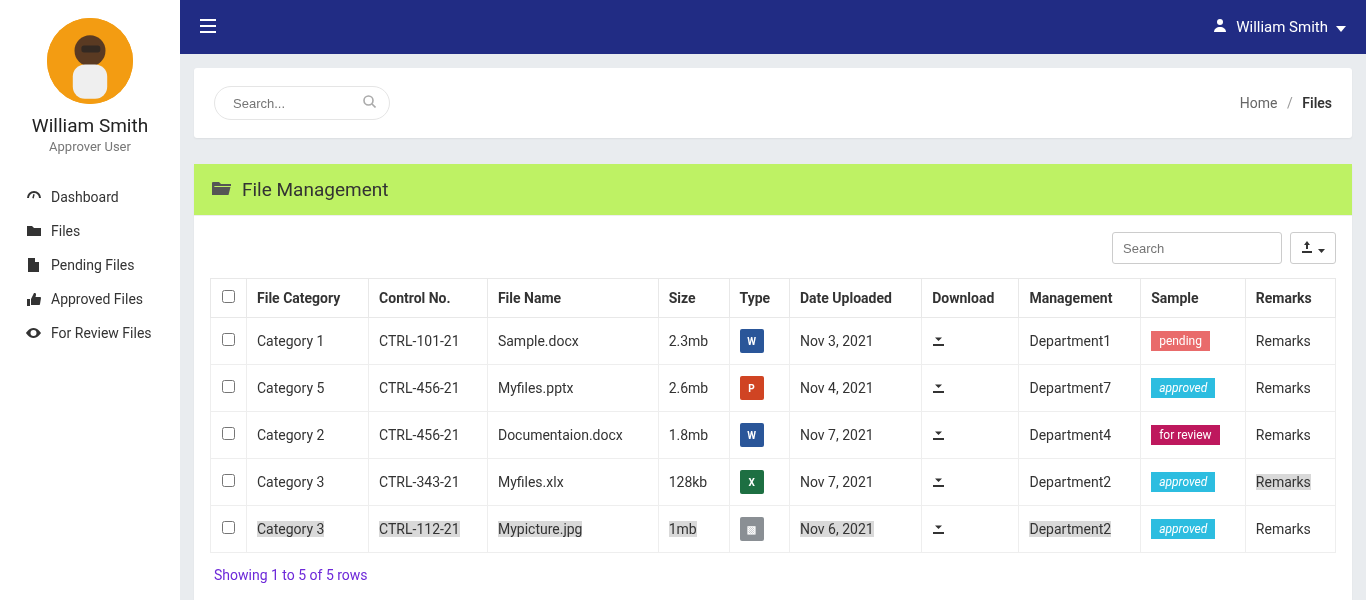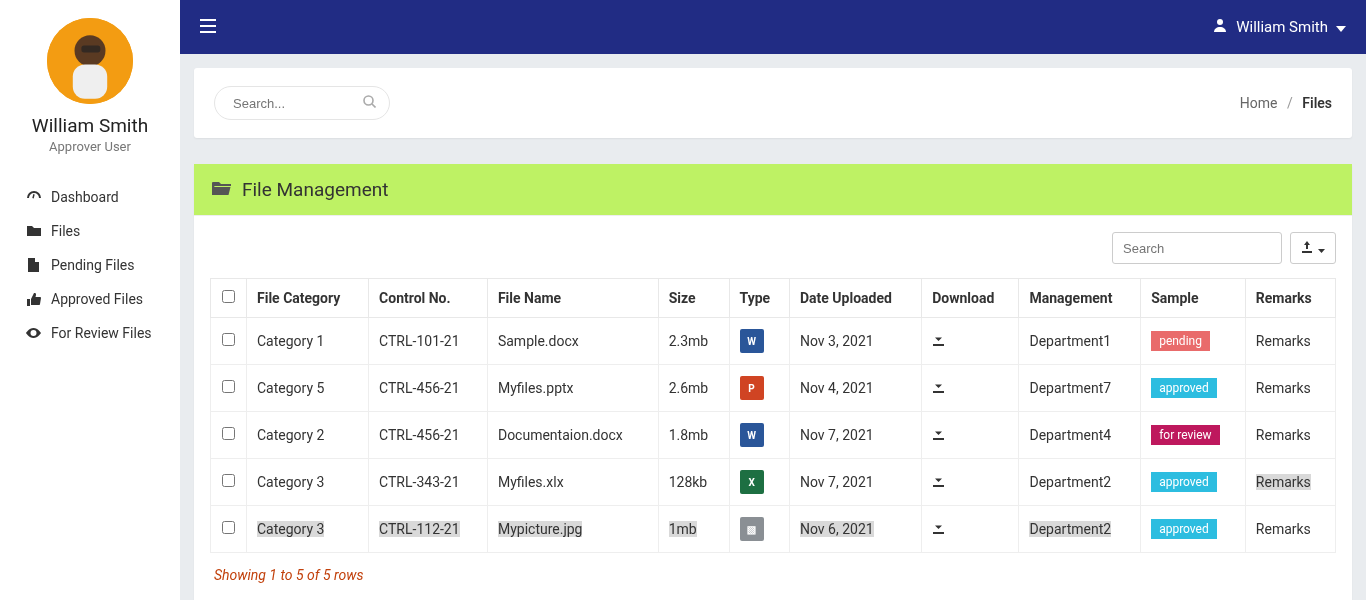--- a/index.html
+++ b/index.html
@@ -36,24 +36,24 @@
     thead th { text-align: left; padding: 11px 10px; font-weight: 700; border: 1px solid #e8e8e8; background: #fff; font-size: 14px; }
     tbody td { padding: 11px 10px; border: 1px solid #eee; vertical-align: middle; }
     thead th:first-child, tbody td:first-child { width: 36px; text-align: center; }
     .filetype-icon { width: 24px; height: 24px; display: inline-flex; align-items: center; justify-content: center; border-radius: 2px; font-size: 10px; font-weight: 700; color: #fff; }
     .ft-word { background: #2a5699; }
     .ft-ppt { background: #d04423; }
     .ft-xls { background: #1d6f42; }
     .ft-img { background: #8a8f94; }
     .badge { display: inline-block; padding: 3px 8px; font-size: 12px; color: #fff; border-radius: 0; }
     .b-pending { background: #e96b6b; }
-    .b-approved { background: #2cbde0; }
+    .b-approved { background: #2cbde0; font-style: italic; }
     .b-review { background: #be185d; }
     .download-icon { cursor: pointer; color: #333; }
-    .pager-info { padding: 14px 4px 4px; color: #c2410c; font-size: 14px; font-style: italic; }
+    .pager-info { padding: 14px 4px 4px; color: #6d28d9; font-size: 14px; }
     .hl { background: #d9d9d9; }
     input[type=checkbox] { width: 13px; height: 13px; }
   </style>
 </head>
 <body>
 
 <div class="layout">
   <aside class="sidebar">
     <div class="profile">
       <div class="avatar">

